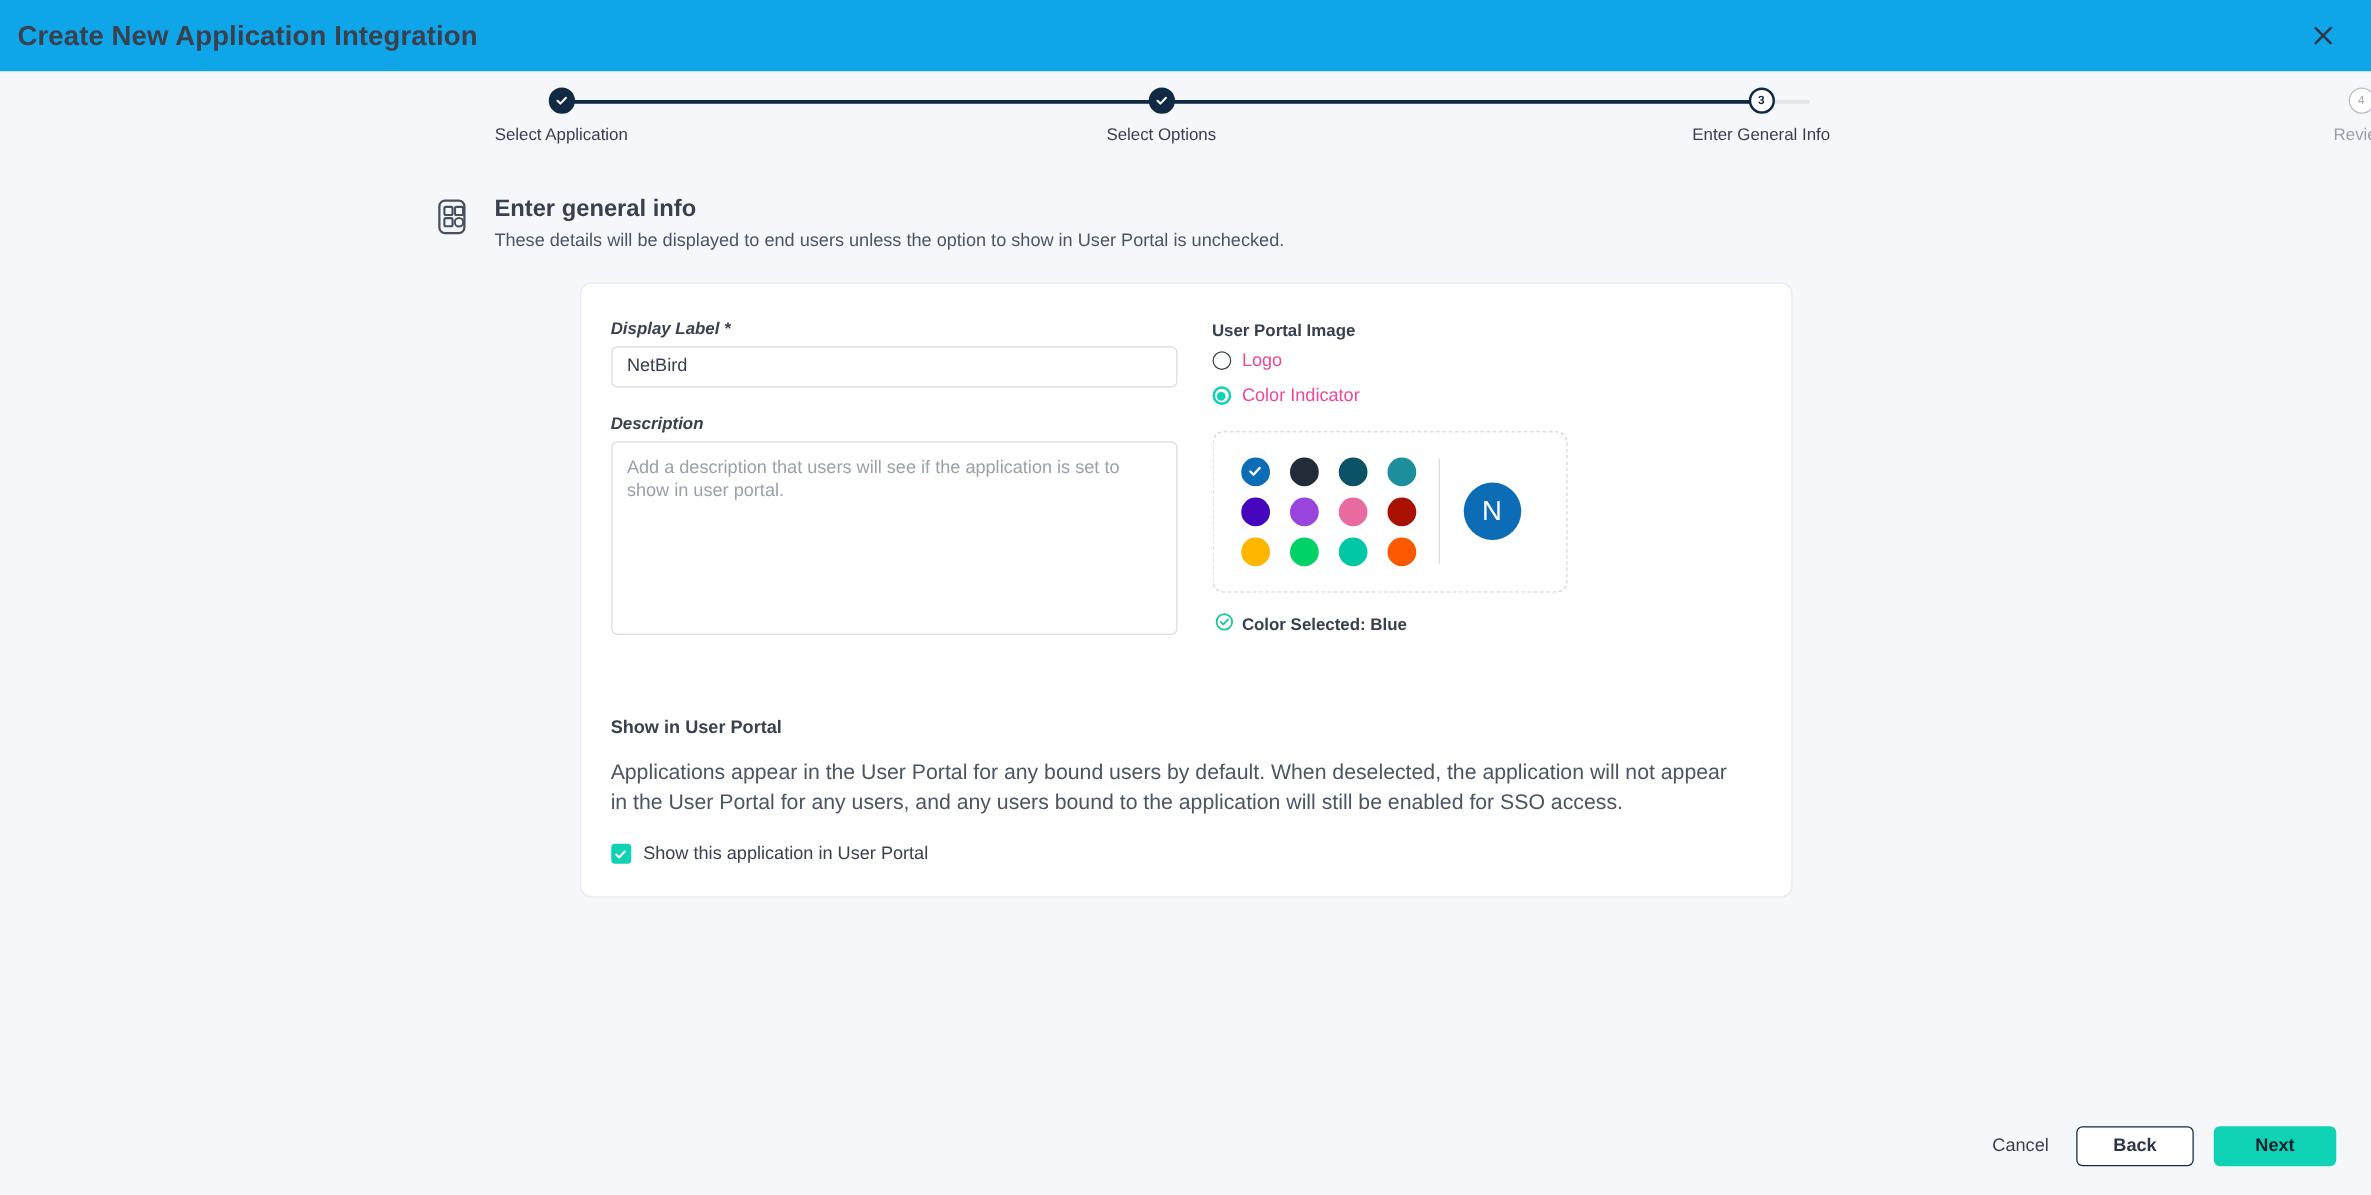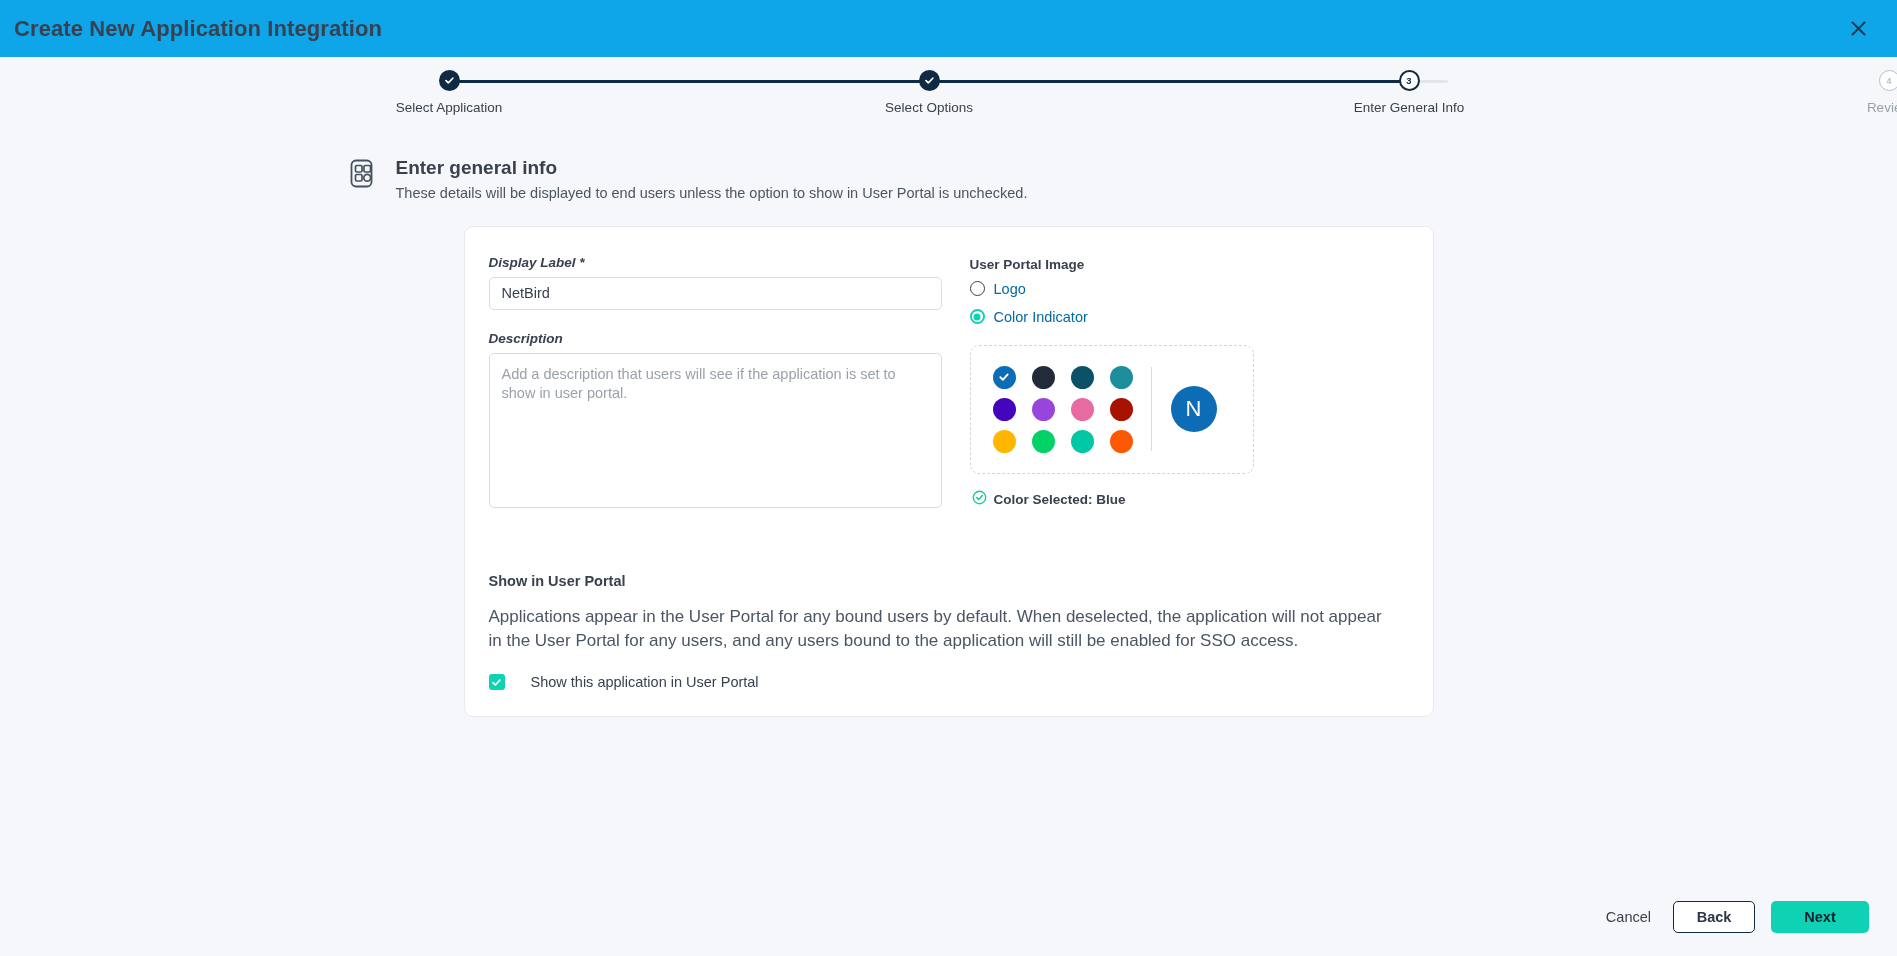--- a/index.html
+++ b/index.html
@@ -209,21 +209,21 @@
   }
   .radio.checked::after {
     content: "";
     position: absolute;
     left: 50%; top: 50%;
     transform: translate(-50%, -50%);
     width: 7px; height: 7px;
     border-radius: 50%;
     background: #0fd2b4;
   }
-  .radio-row .rlabel { font-size: 14.5px; color: #0369a1; }
+  .radio-row .rlabel { font-size: 14.5px; color: #ec4899; }
 
   
   .picker {
     margin-top: 20px;
     width: 284px;
     border: 1.6px dashed #cfd6dd;
     border-radius: 9px;
     padding: 16px 18px;
     display: flex;
     align-items: center;
@@ -282,21 +282,21 @@
   .portal-block p {
     font-size: 17px;
     color: #4b5563;
     margin-top: 16px;
     line-height: 1.45;
     max-width: 910px;
   }
   .check-row {
     display: flex;
     align-items: center;
-    gap: 26px;
+    gap: 10px;
     margin-top: 20px;
     cursor: pointer;
   }
   .checkbox {
     width: 16px; height: 16px;
     border-radius: 3px;
     background: #0fd2b4;
     display: flex; align-items: center; justify-content: center;
     flex: 0 0 auto;
   }
@@ -320,21 +320,21 @@
     cursor: pointer;
     border: none;
     background: none;
   }
   .btn-cancel {
     color: #39414f;
     padding: 8px 6px;
     text-align: right;
   }
   .btn-back {
-    width: 82px; height: 32px;
+    width: 94px; height: 32px;
     border: 1.6px solid #102a43;
     border-radius: 5px;
     background: #ffffff;
     color: #2c3648;
     font-weight: bold;
   }
   .btn-next {
     width: 98px; height: 32px;
     border-radius: 5px;
     background: #0fd2b4;

